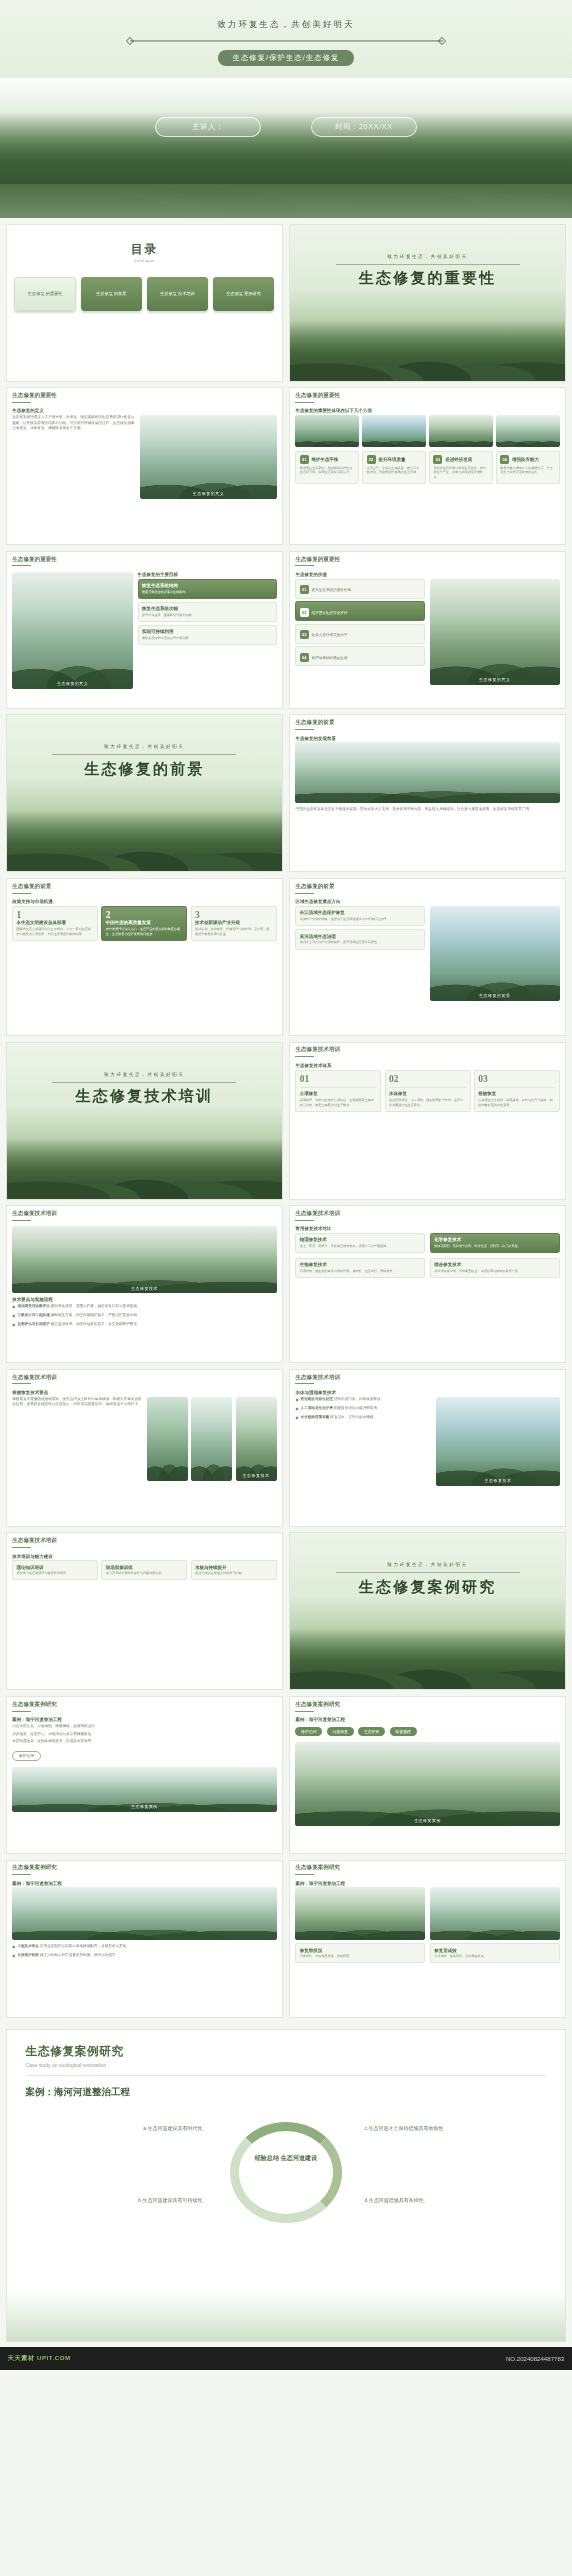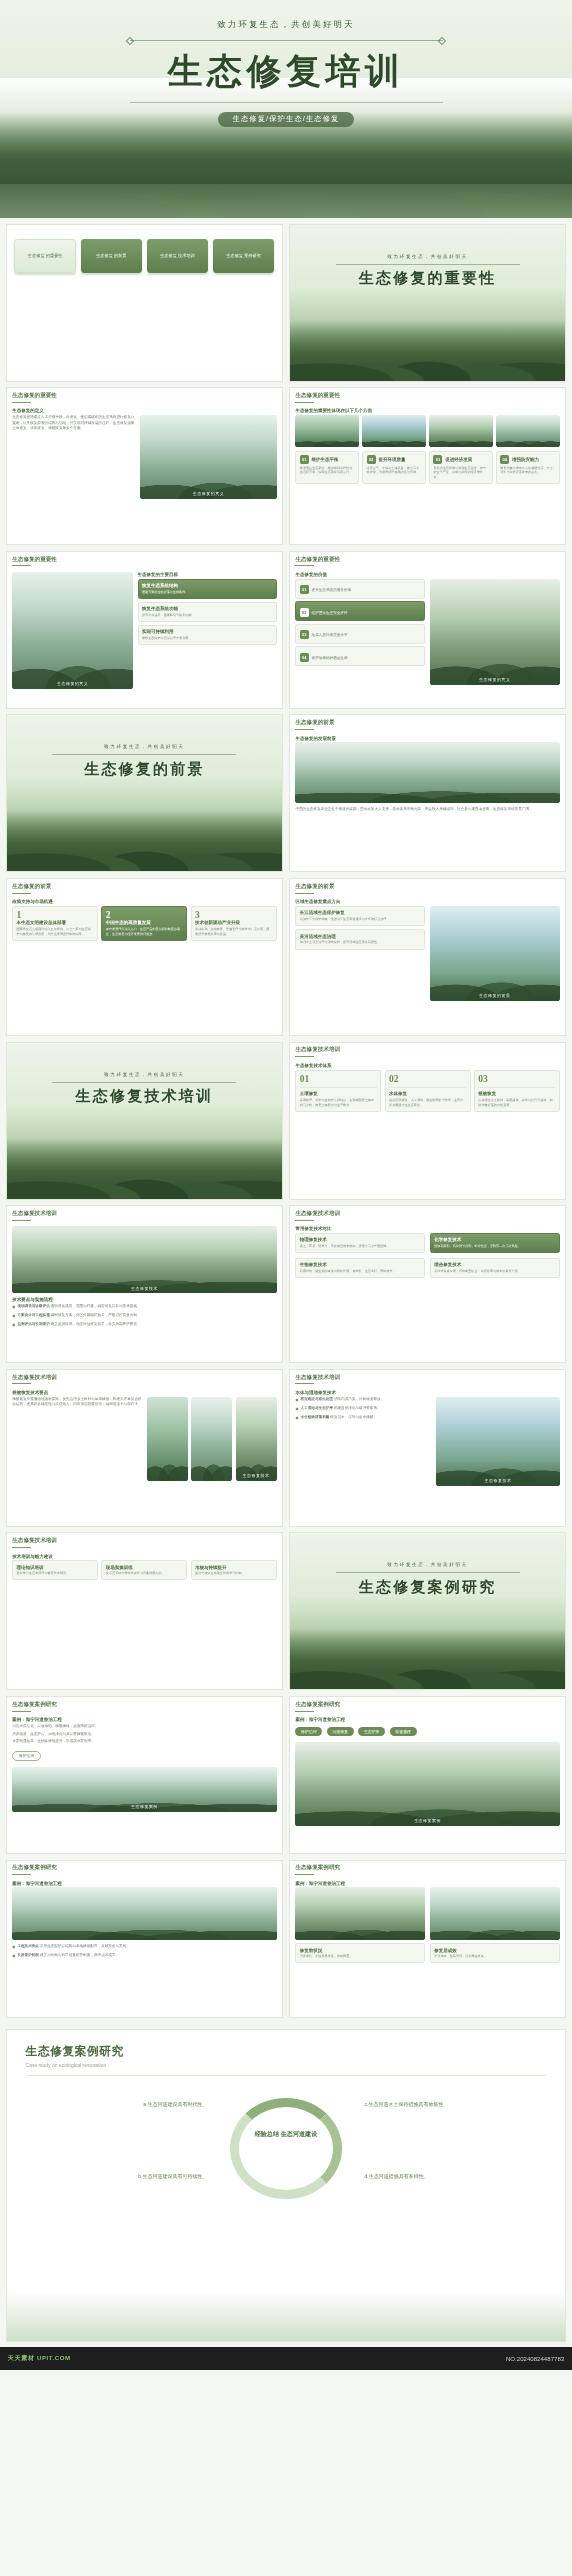--- a/index.html
+++ b/index.html
@@ -215,29 +215,36 @@
 
 <div class="page">
 
   <div class="cover">
     <div class="mist"></div>
     <div class="trees"></div>
     <div class="water"></div>
     <div class="cover-inner">
       <div class="cover-sub">致力环复生态，共创美好明天</div>
       <div class="cover-rule"></div>
-      <div class="cover-title">生态修复培训</div>
       <div class="cover-rule2"></div>
       <div class="cover-tag">生态修复/保护生态/生态修复</div>
+      <div class="cover-meta">
+        <div class="pill">主讲人：</div>
+        <div class="pill">时间：20XX/XX</div>
+      </div>
     </div>
   </div>
 
   <div class="grid">
 
     <div class="slide">
+      <div class="toc-head">
+        <div class="t1">目录</div>
+        <div class="t2">Catalogue</div>
+      </div>
       <div class="toc-cards">
         <div class="toc-card light">生态修复
 的重要性</div>
         <div class="toc-card">生态修复
 的前景</div>
         <div class="toc-card">生态修复
 技术培训</div>
         <div class="toc-card">生态修复
 案例研究</div>
       </div>
@@ -633,20 +640,21 @@
 
   </div>
 
   <div class="final">
     <div class="wave"></div>
     <div class="fhdr">
       <div class="fh1">生态修复案例研究</div>
       <div class="fh2">Case study on ecological restoration</div>
       <div class="fbar"></div>
     </div>
+    <div class="fcase">案例：海河河道整治工程</div>
     <div class="dona">
       <div class="ring"></div>
       <div class="center">经验总结
 生态河道建设</div>
       <div class="dleaf dl1">a.生态河道建设具有时代性、</div>
       <div class="dleaf dl2">c.生态河道水土保持措施具有效能性</div>
       <div class="dleaf dl3">b.生态河道建设具有可持续性、</div>
       <div class="dleaf dl4">d.生态河道措施具有多样性、</div>
     </div>
   </div>

